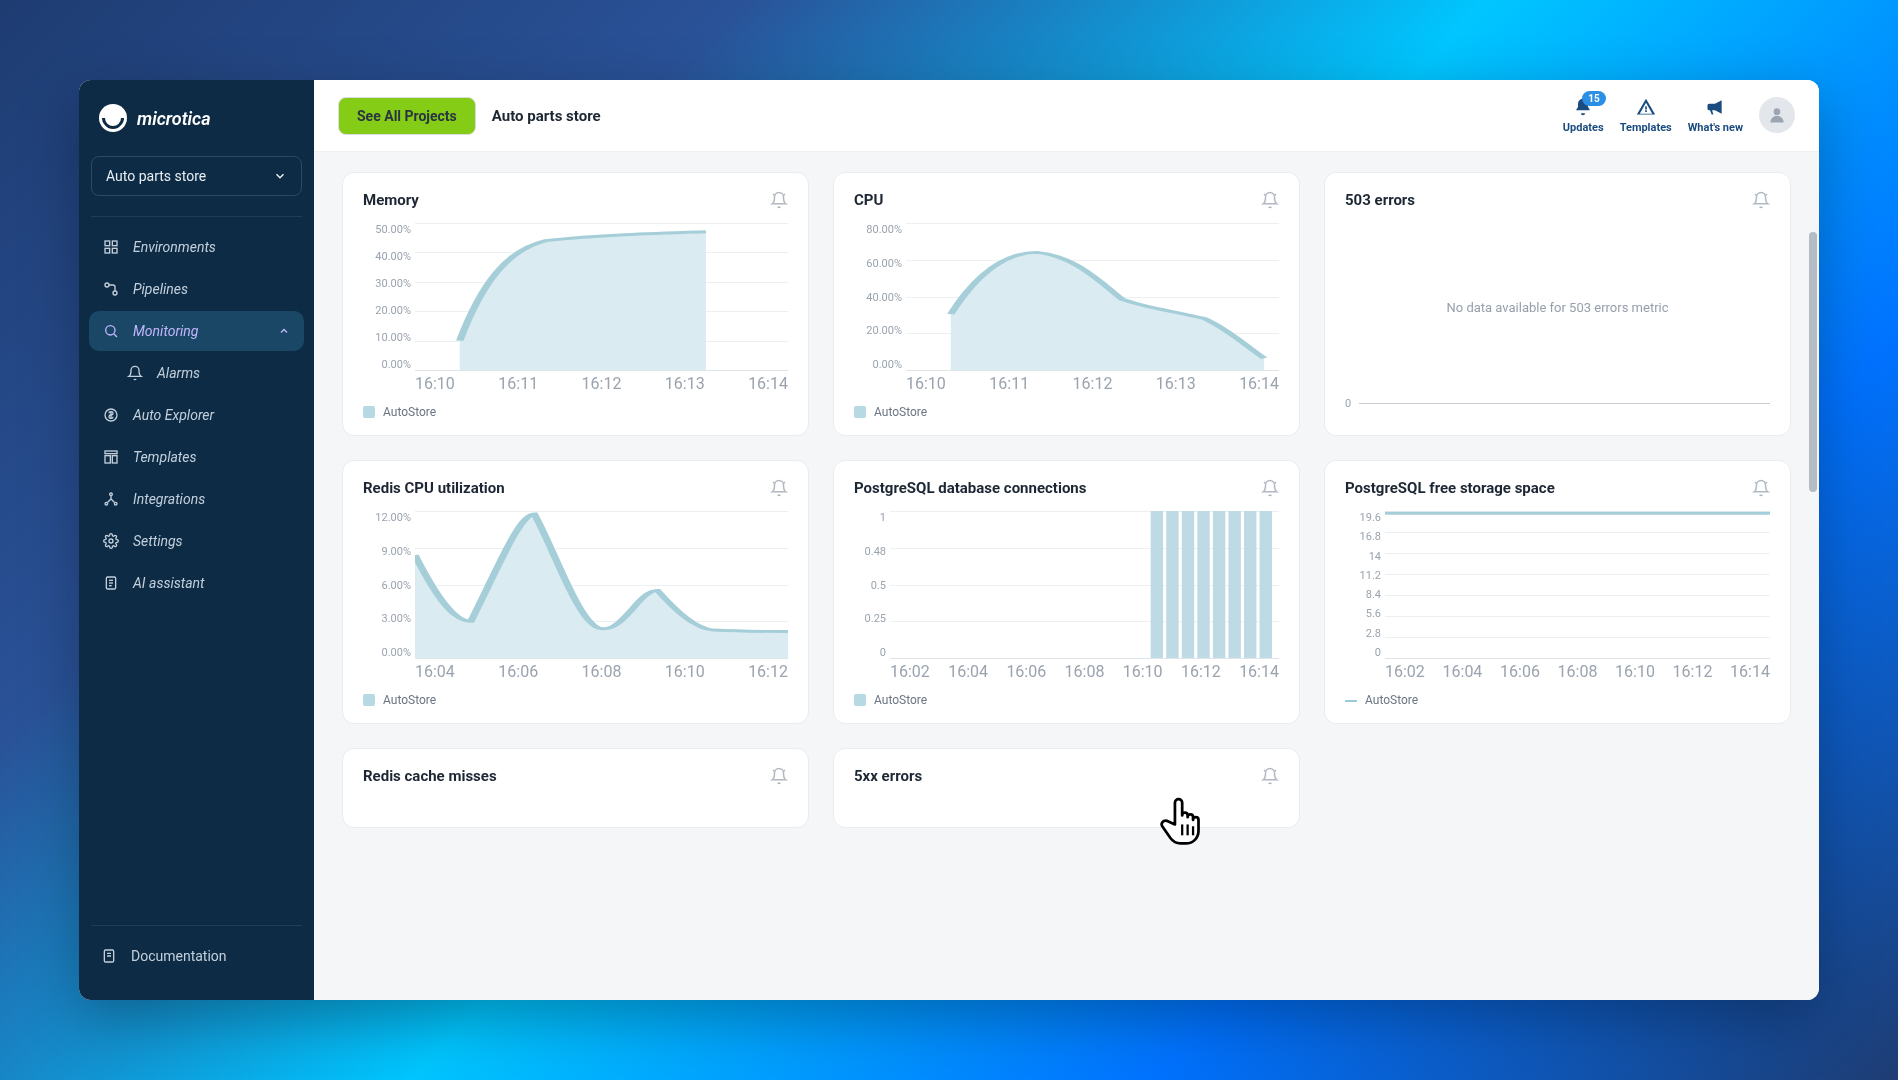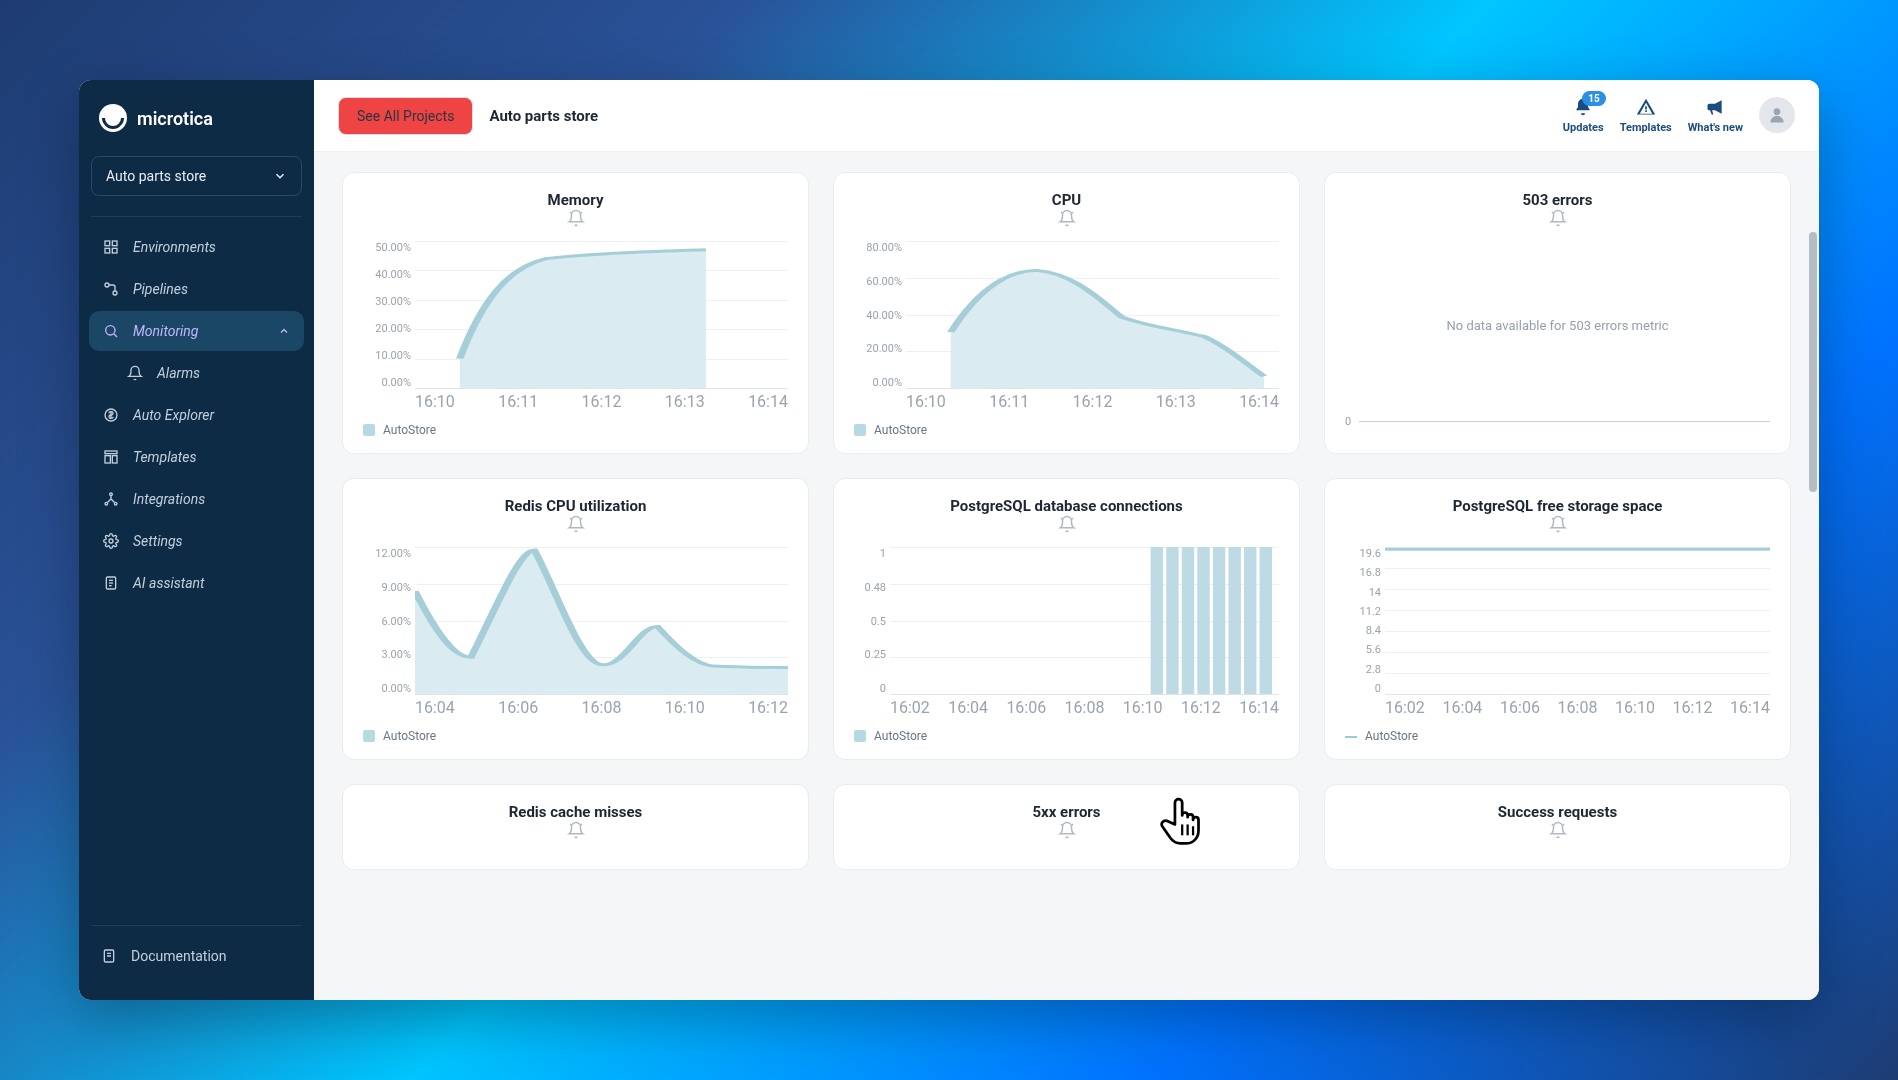--- a/index.html
+++ b/index.html
@@ -1,45 +1,45 @@
 <!DOCTYPE html>
 <html><head>
 <meta charset="utf-8">
 <style>
 * { box-sizing: border-box; margin: 0; padding: 0; font-family: -apple-system, BlinkMacSystemFont, 'Segoe UI', Roboto, sans-serif; }
 body { background: linear-gradient(135deg, #1e3c72 0%, #2a5298 25%, #00c6ff 50%, #0072ff 75%, #1e3c72 100%); min-height: 100vh; display: flex; align-items: center; justify-content: center; padding: 50px; }
 .app { width: 1740px; height: 920px; background: #fff; border-radius: 12px; display: flex; overflow: hidden; box-shadow: 0 20px 60px rgba(0,0,0,0.3); position: relative; }
 .sidebar { width: 235px; background: #0d2b45; color: #fff; display: flex; flex-direction: column; padding: 18px 0; }
-.logo { display: flex; align-items: center; gap: 10px; padding: 6px 20px 18px; font-weight: 600; font-size: 18px; }
+.logo { display: flex; align-items: center; gap: 10px; padding: 6px 20px 18px; font-weight: 600; font-size: 18px; font-style: italic; }
 .logo-icon { width: 28px; height: 28px; border-radius: 50%; background: #fff; display: flex; align-items: center; justify-content: center; position: relative; }
 .logo-icon::before { content: ''; width: 16px; height: 16px; border: 3px solid #0d2b45; border-radius: 50%; border-top-color: transparent; border-right-color: transparent; transform: rotate(-45deg); }
 .project-select { margin: 6px 12px 14px; padding: 11px 14px; border: 1px solid #2a4a63; border-radius: 8px; display: flex; align-items: center; justify-content: space-between; font-size: 14px; color: #e8eef3; cursor: pointer; }
 .project-select svg { width: 14px; height: 14px; }
 .sidebar-divider { height: 1px; background: #1f3e55; margin: 6px 12px 10px; }
 .nav { flex: 1; padding: 0 10px; font-style: italic; }
 .nav-item { display: flex; align-items: center; gap: 14px; padding: 12px 14px; border-radius: 10px; font-size: 14px; color: #c3d0dc; cursor: pointer; margin-bottom: 2px; }
 .nav-item.active { background: #1a4766; color: #c4b5fd; }
 .nav-item.sub { padding-left: 38px; }
 .nav-item svg { width: 16px; height: 16px; flex-shrink: 0; }
 .nav-item .chev { margin-left: auto; width: 12px; height: 12px; }
 .nav-bottom { padding: 0 8px 4px; }
 .main { flex: 1; background: #f5f6f8; display: flex; flex-direction: column; position: relative; }
 .topbar { height: 72px; background: #fff; display: flex; align-items: center; padding: 0 24px; border-bottom: 1px solid #eef0f3; }
-.see-all { padding: 10px 18px; border: 1px solid #d7dde3; border-radius: 8px; font-size: 14px; font-weight: 400; color: #2a3542; background: #ef4444; cursor: pointer; }
+.see-all { padding: 10px 18px; border: 1px solid #d7dde3; border-radius: 8px; font-size: 14px; font-weight: 700; color: #2a3542; background: #84cc16; cursor: pointer; }
 .bc { margin-left: 16px; font-weight: 700; font-size: 15px; color: #1d2733; }
 .top-actions { margin-left: auto; display: flex; gap: 16px; }
 .top-action { display: flex; flex-direction: column; align-items: center; gap: 4px; font-size: 11px; font-weight: 700; color: #1b4c80; cursor: pointer; position: relative; }
 .top-action svg { width: 20px; height: 20px; }
 .badge { position: absolute; top: -6px; right: -2px; background: #2b8fe6; color: #fff; font-size: 10px; font-weight: 700; padding: 2px 6px; border-radius: 10px; }
 .avatar { width: 36px; height: 36px; border-radius: 50%; background: #e3e7ec; display: flex; align-items: center; justify-content: center; cursor: pointer; }
 .avatar svg { width: 20px; height: 20px; fill: #9aa5b1; }
 .content { flex: 1; overflow-y: auto; padding: 20px 28px; position: relative; }
 .grid { display: grid; grid-template-columns: repeat(3, 1fr); gap: 24px; }
 .card { background: #fff; border: 1px solid #e8ebef; border-radius: 12px; padding: 18px 20px 16px; }
-.card-head { display: flex; align-items: center; justify-content: space-between; margin-bottom: 14px; flex-direction: column; }
+.card-head { display: flex; align-items: center; justify-content: space-between; margin-bottom: 14px; }
 .card-title { font-size: 15px; font-weight: 700; color: #1d2733; }
 .bell-icon { width: 18px; height: 18px; color: #b0b8c2; cursor: pointer; }
 .chart-area { height: 170px; position: relative; }
 .no-data { height: 170px; display: flex; align-items: center; justify-content: center; text-align: center; color: #96a0ac; font-size: 13px; line-height: 1.5; }
 .legend { display: flex; align-items: center; gap: 8px; margin-top: 12px; font-size: 12px; color: #6b7684; }
 .legend-swatch { width: 12px; height: 12px; background: #b7d9e3; border-radius: 2px; }
 .legend-swatch.line { background: none; position: relative; }
 .legend-swatch.line::before { content: ''; position: absolute; left: 0; right: 0; top: 50%; height: 2px; background: #9bc9d9; }
 .y-labels { position: absolute; left: 0; top: 0; bottom: 22px; width: 48px; display: flex; flex-direction: column; justify-content: space-between; text-align: right; font-size: 11px; color: #9aa3ae; }
 .x-labels { position: absolute; left: 52px; right: 0; bottom: 0; display: flex; justify-content: space-between; font-size: 16px; color: #9aa3ae; }
@@ -462,30 +462,20 @@
           <div class="card-head">
             <div class="card-title">5xx errors</div>
             <svg class="bell-icon" viewBox="0 0 24 24" fill="none" stroke="currentColor" stroke-width="2">
                 <path d="M18 8a6 6 0 1 0-12 0c0 7-3 9-3 9h18s-3-2-3-9"></path>
                 <path d="M13.7 21a2 2 0 0 1-3.4 0"></path>
                 <path d="M4 4l2 2M20 4l-2 2"></path>
               </svg>
           </div>
         </div>
 
-        <div class="card" style="min-height:80px">
-          <div class="card-head">
-            <div class="card-title">Success requests</div>
-            <svg class="bell-icon" viewBox="0 0 24 24" fill="none" stroke="currentColor" stroke-width="2">
-                <path d="M18 8a6 6 0 1 0-12 0c0 7-3 9-3 9h18s-3-2-3-9"></path>
-                <path d="M13.7 21a2 2 0 0 1-3.4 0"></path>
-                <path d="M4 4l2 2M20 4l-2 2"></path>
-              </svg>
-          </div>
-        </div>
 
       </div>
     </div>
   </div>
 
   <svg class="cursor-hand" viewBox="0 0 64 64">
     <path d="M22 30 V14 a4 4 0 0 1 8 0 V28 a3 3 0 0 1 6 0 v2 a3 3 0 0 1 6 0 v3 a3 3 0 0 1 6 0 v12 c0 8-6 14-14 14 h-6 c-5 0-8-2-11-6 l-9-13 c-2-3 1-7 5-6 l9 4 z" fill="#fff" stroke="#000" stroke-width="3" stroke-linejoin="round"></path>
     <line x1="30" y1="38" x2="30" y2="50" stroke="#000" stroke-width="2.5"></line>
     <line x1="36" y1="38" x2="36" y2="50" stroke="#000" stroke-width="2.5"></line>
     <line x1="42" y1="40" x2="42" y2="50" stroke="#000" stroke-width="2.5"></line>

